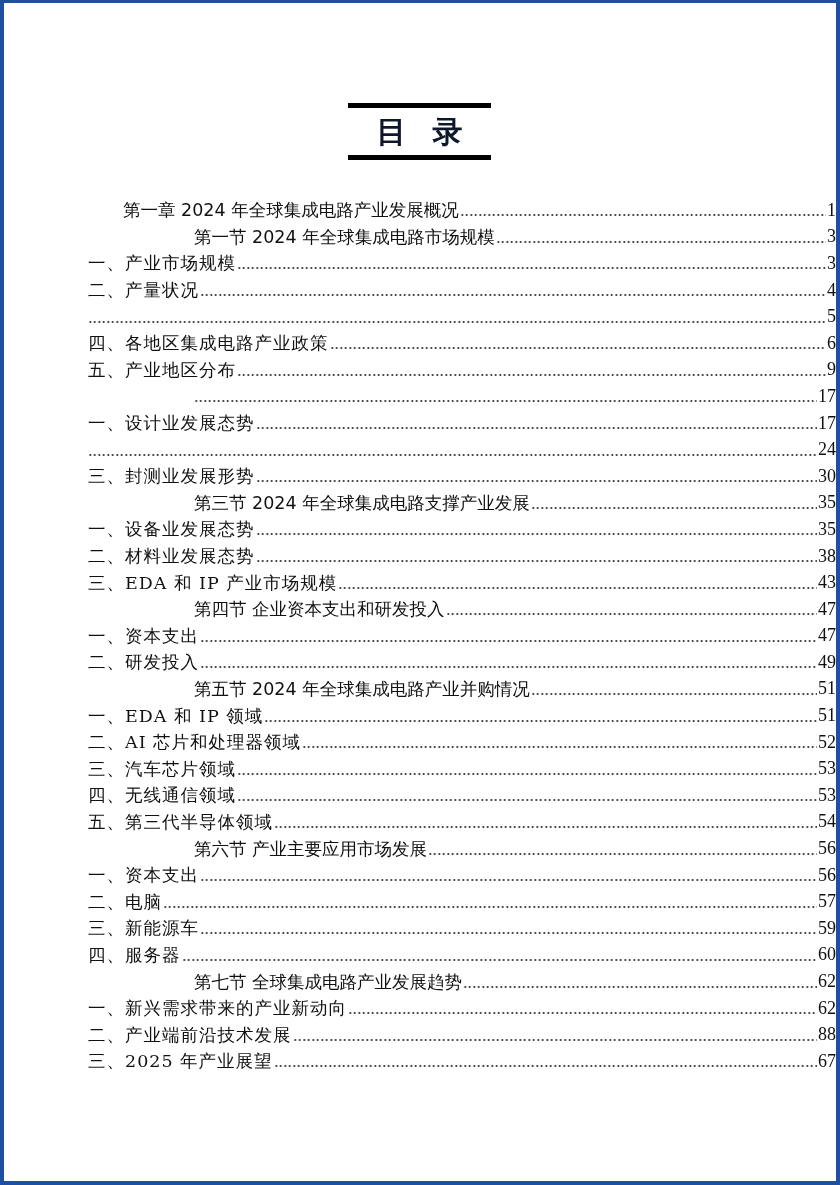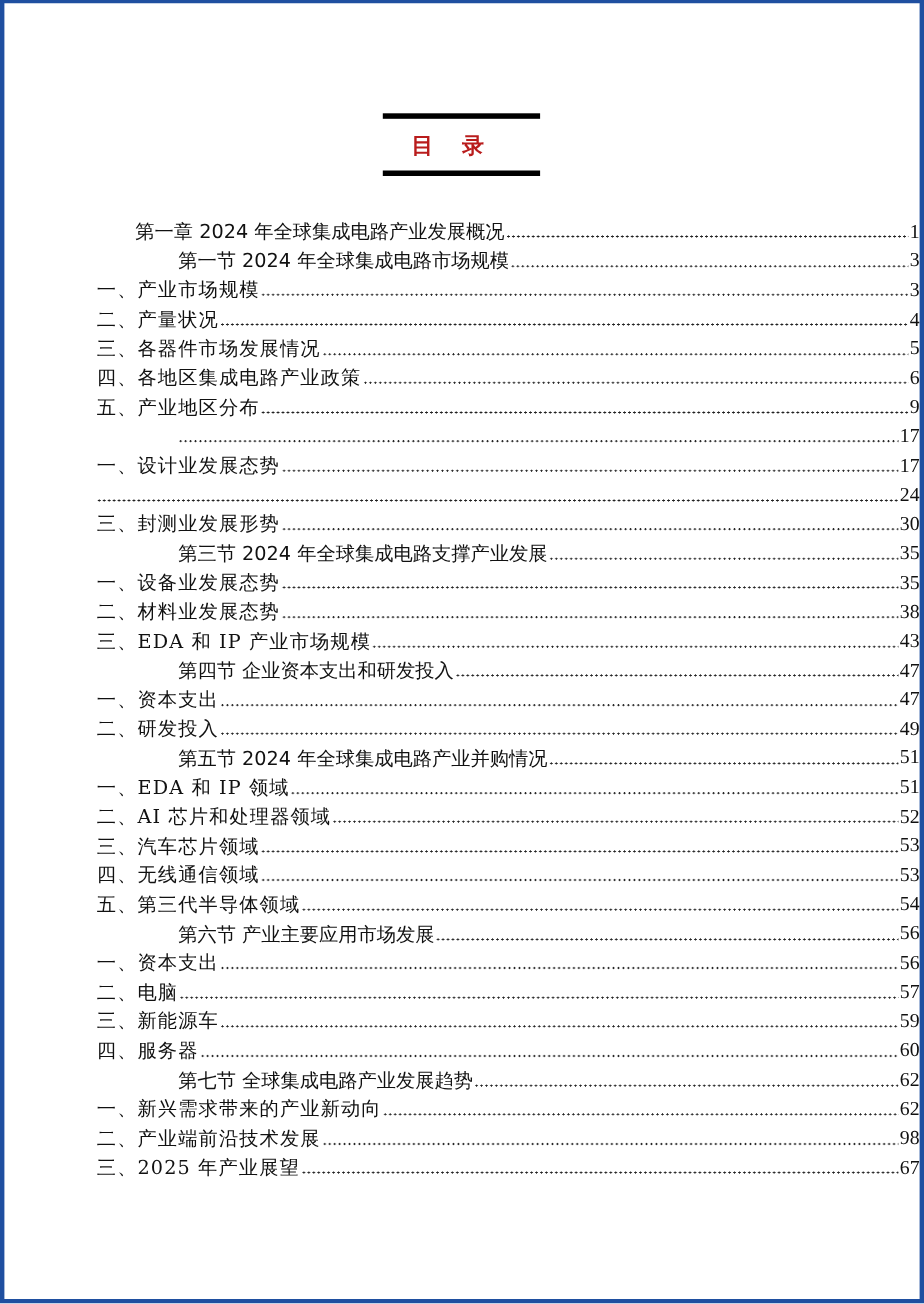--- a/index.html
+++ b/index.html
@@ -39,25 +39,25 @@
   }
   .title-rule.top { top: 0; }
   .title-rule.bottom { top: 52px; }
   .title-text {
     position: absolute;
     left: 0;
     top: 8px;
     width: 143px;
     height: 42px;
     line-height: 42px;
-    text-align: left;
+    text-align: center;
     font-family: "DejaVu Sans", sans-serif;
     font-weight: bold;
-    font-size: 20px;
-    color: #b91c1c;
+    font-size: 30px;
+    color: #0f172a;
     letter-spacing: 26px;
     text-indent: 26px;
   }
   .toc {
     position: absolute;
     left: 0;
     top: 194px;
     width: 832px;
   }
   .toc-row {
@@ -91,21 +91,21 @@
     background-repeat: repeat-x;
   }
   .toc-row .page-num {
     flex: 0 0 auto;
     font-family: "Liberation Serif", serif;
     font-size: 18px;
     padding-left: 1px;
     min-width: 0;
   }
   .lvl-0 { padding-left: 119px; }
-  .lvl-1 { padding-left: 158px; }
+  .lvl-1 { padding-left: 158px; margin-left: 32px; }
   .lvl-2 { padding-left: 84px; }
   .heading .label {
     font-family: "DejaVu Sans", sans-serif;
     font-weight: normal;
   }
   .item .label {
     font-family: "DejaVu Serif", serif;
     letter-spacing: 1px;
   }
   .right-edge {
@@ -137,21 +137,20 @@
     <span class="label">一、产业市场规模</span>
     <span class="leader"></span>
     <span class="page-num">3</span>
   </div>
       <div class="toc-row lvl-2 item">
     <span class="label">二、产量状况</span>
     <span class="leader"></span>
     <span class="page-num">4</span>
   </div>
       <div class="toc-row lvl-2 item">
-    <span class="label">三、各器件市场发展情况</span>
     <span class="leader"></span>
     <span class="page-num">5</span>
   </div>
       <div class="toc-row lvl-2 item">
     <span class="label">四、各地区集成电路产业政策</span>
     <span class="leader"></span>
     <span class="page-num">6</span>
   </div>
       <div class="toc-row lvl-2 item">
     <span class="label">五、产业地区分布</span>
@@ -272,21 +271,21 @@
     <span class="page-num">62</span>
   </div>
       <div class="toc-row lvl-2 item">
     <span class="label">一、新兴需求带来的产业新动向</span>
     <span class="leader"></span>
     <span class="page-num">62</span>
   </div>
       <div class="toc-row lvl-2 item">
     <span class="label">二、产业端前沿技术发展</span>
     <span class="leader"></span>
-    <span class="page-num">98</span>
+    <span class="page-num">88</span>
   </div>
       <div class="toc-row lvl-2 item">
     <span class="label">三、2025 年产业展望</span>
     <span class="leader"></span>
     <span class="page-num">67</span>
   </div>
     </div>
 </div>
 
 </body></html>

